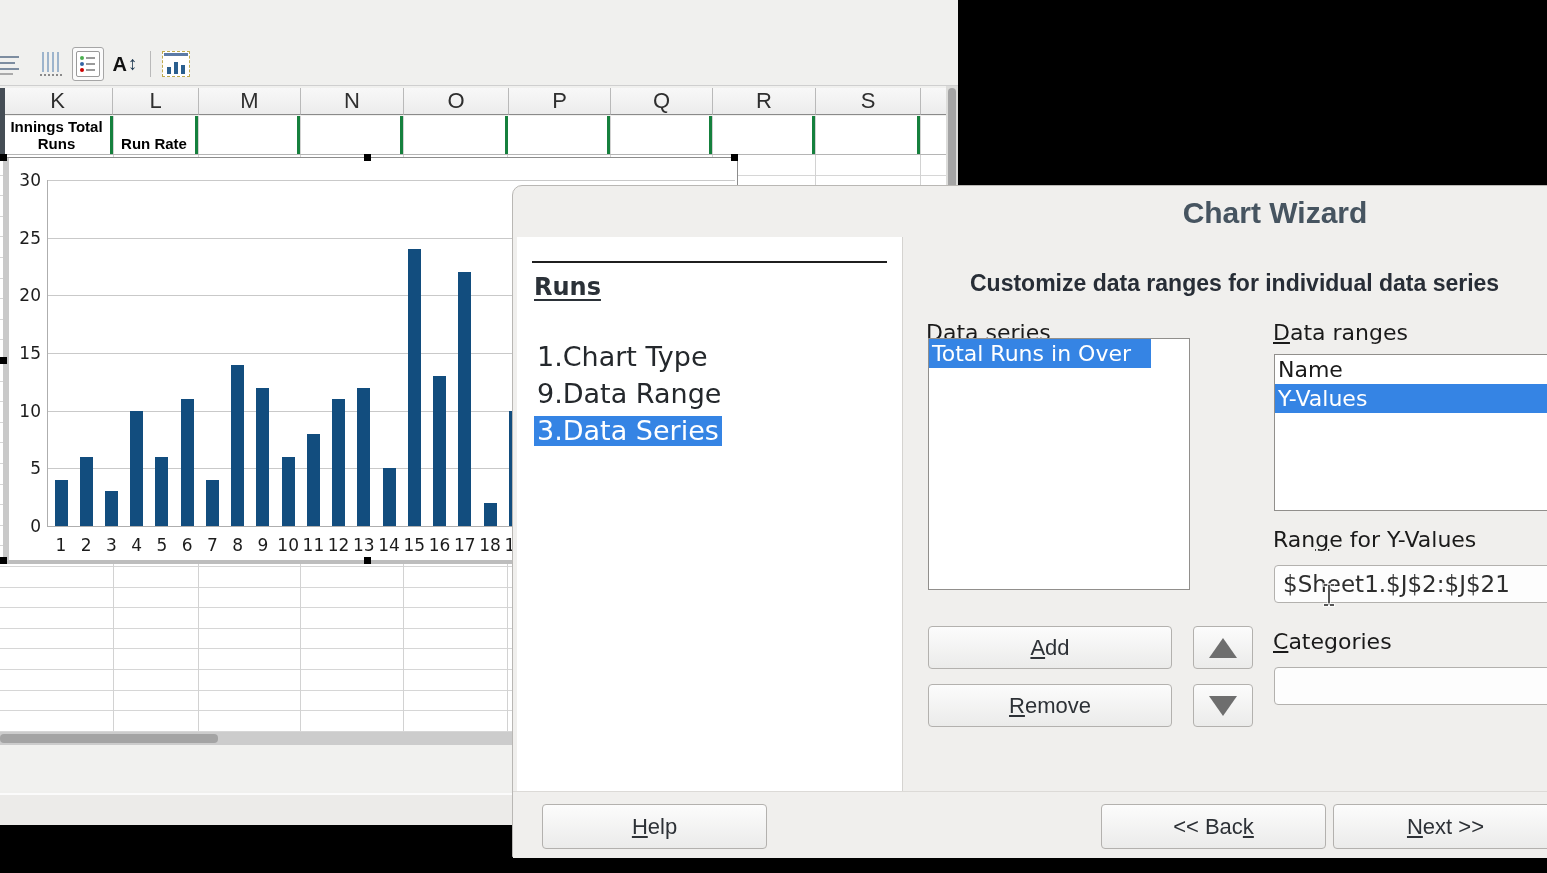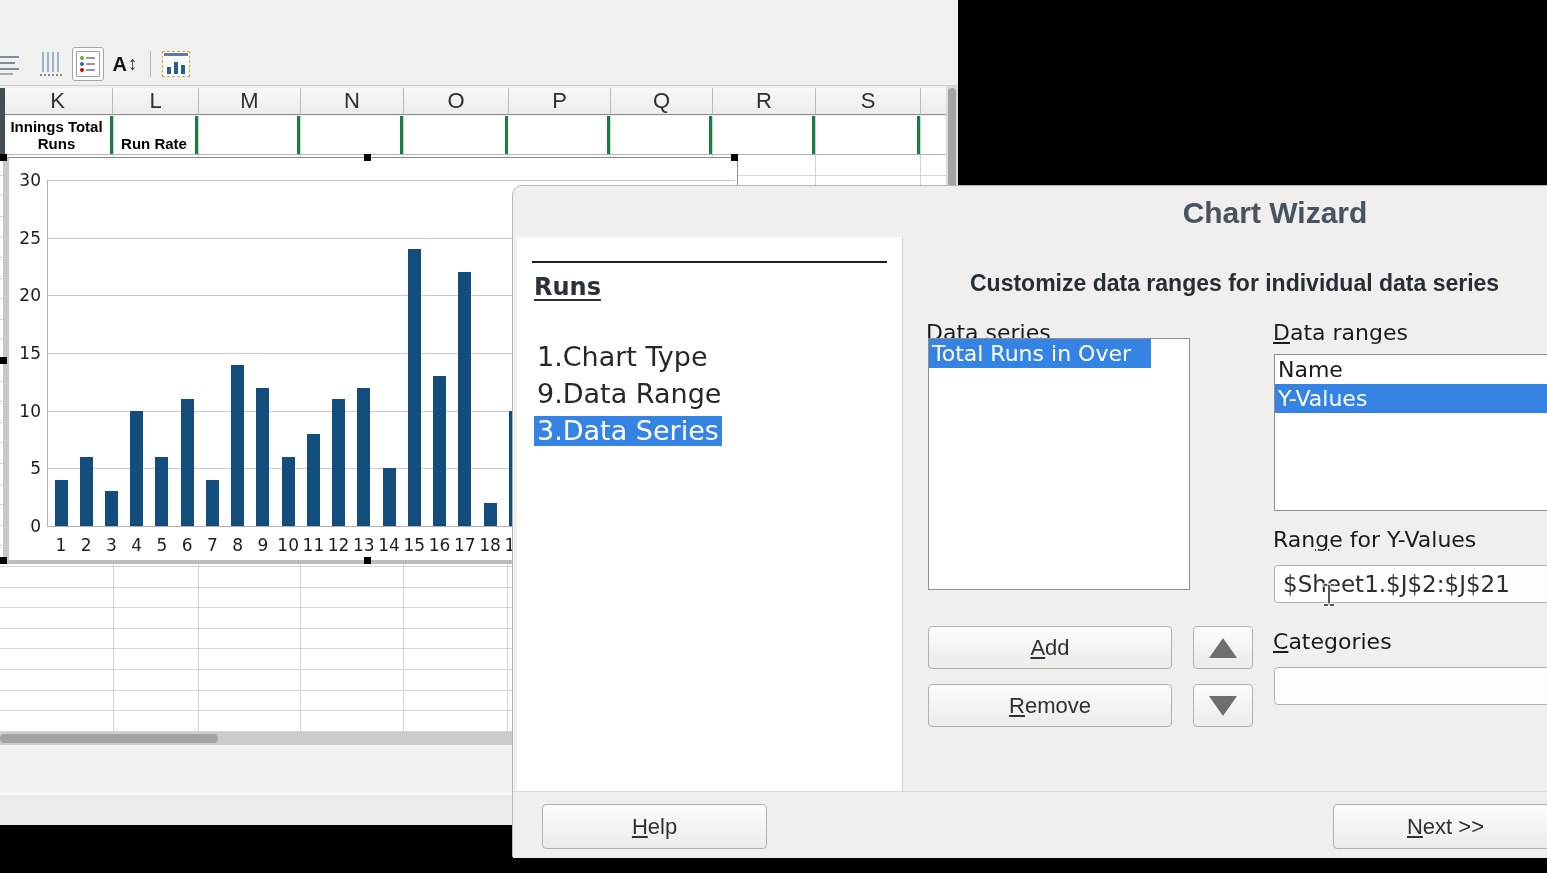--- a/index.html
+++ b/index.html
@@ -293,20 +293,21 @@
   <div class="btn" style="left:415px;top:498px;width:244px;height:43px"><u>R</u>emove</div>
   <div class="btn" style="left:680px;top:440px;width:60px;height:43px">
       <span class="tri-up"></span>
     </div>
   <div class="btn" style="left:680px;top:498px;width:60px;height:43px">
       <span class="tri-down"></span>
     </div>
 
   <div class="btnrow">
     <div class="btn" style="left:29px;top:12px;width:225px;height:45px"><u>H</u>elp</div>
+    <div class="btn" style="left:588px;top:12px;width:225px;height:45px">&lt;&lt; Bac<u>k</u></div>
     <div class="btn" style="left:820px;top:12px;width:225px;height:45px"><u>N</u>ext &gt;&gt;</div>
   </div>
 
   <div class="ibeam">
     <div class="cap" style="top:1px">
         <i style="left:0"></i>
         <i style="right:0"></i>
       </div>
     <div class="stem"></div>
     <div class="cap" style="top:21px">

